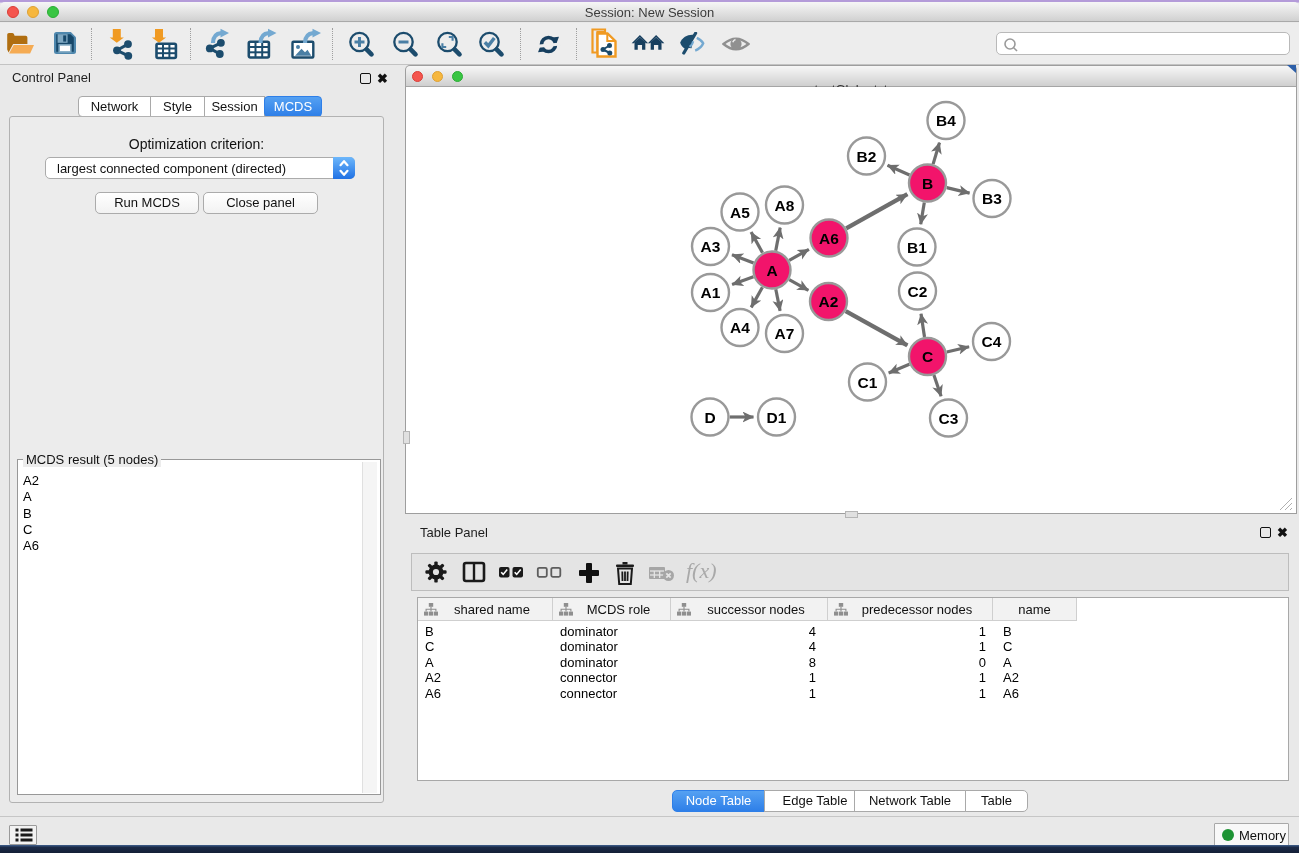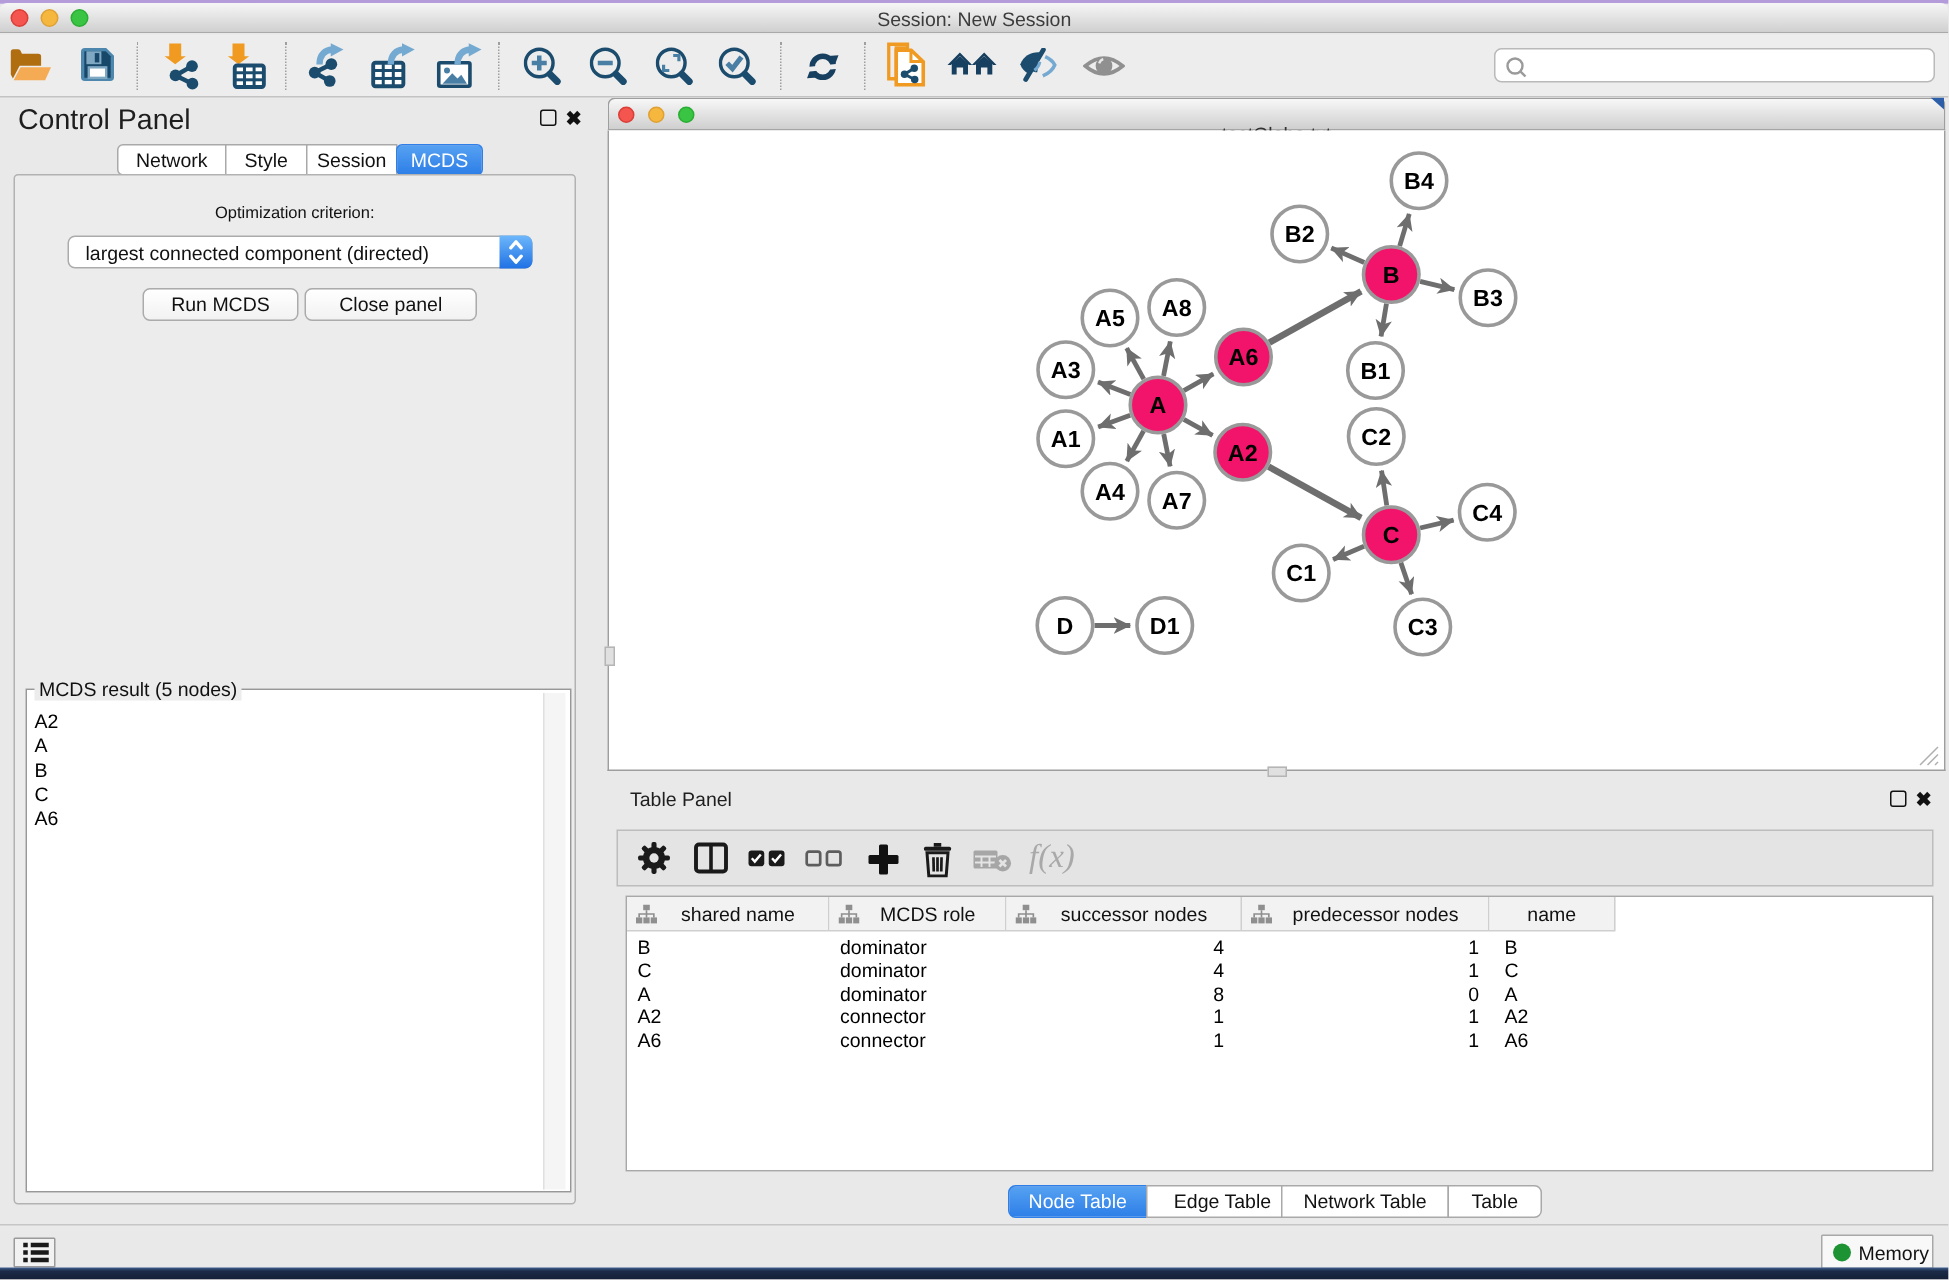--- a/index.html
+++ b/index.html
@@ -20,30 +20,30 @@
 .tl.g { background:#39c543; border:1px solid #2aad34; }
 
 #toolbar { left:0; top:23px; width:1299px; height:42px; background:#ededed;
   border-bottom:1px solid #c3c3c3; }
 .sep { position:absolute; top:5px; height:32px; width:0;
   border-left:1px dotted #9f9f9f; }
 .ticon { position:absolute; top:0; }
 #searchbox { position:absolute; left:996px; top:9px; width:294px; height:23px;
   background:#fff; border:1px solid #b9b9b9; border-radius:5px; }
 
-#cp-title { left:12px; top:70px; font-size:19px; color:#1e1e1e; }
+#cp-title { left:12px; top:70px; font-size:13px; color:#1e1e1e; }
 .winbtn-sq { width:11px; height:11px; border:1.5px solid #111; border-radius:2px; }
 .winbtn-x { font-size:13px; font-weight:bold; color:#111; line-height:11px; }
 .tab { position:absolute; top:96px; height:21px; background:#fff;
   border:1px solid #a9a9a9; font-size:13px; color:#111;
   text-align:center; line-height:19px; }
 .tab.sel { background:linear-gradient(#55a1f2,#2e7fe8); color:#fff; border-color:#2e7fe8; }
 #cp-body { left:9px; top:116px; width:375px; height:687px; background:#ececec;
   border:1px solid #b2b2b2; border-radius:3px; }
-#opt-label { left:0; right:0; top:19px; text-align:center; font-size:11px; color:#111; }
+#opt-label { left:0; right:0; top:19px; text-align:center; font-size:14px; color:#111; }
 #dropdown { left:35px; top:40px; width:310px; height:22px; background:#fff;
   border:1px solid #ababab; border-radius:5px; font-size:13px; color:#111; }
 #dropdown .txt { position:absolute; left:11px; top:3px; }
 #dropdown .btn { position:absolute; right:-1px; top:-1px; width:22px; height:22px;
   border-radius:0 5px 5px 0; background:linear-gradient(#6db7fb,#2071e4); }
 .btnw { position:absolute; top:75px; height:22px; background:linear-gradient(#ffffff,#f2f2f2);
   border:1px solid #ababab; border-radius:5px; font-size:13px; color:#111;
   text-align:center; line-height:20px; }
 #fieldset { left:7px; top:342px; width:364px; height:336px; border:1px solid #989898;
   background:#fff; }

